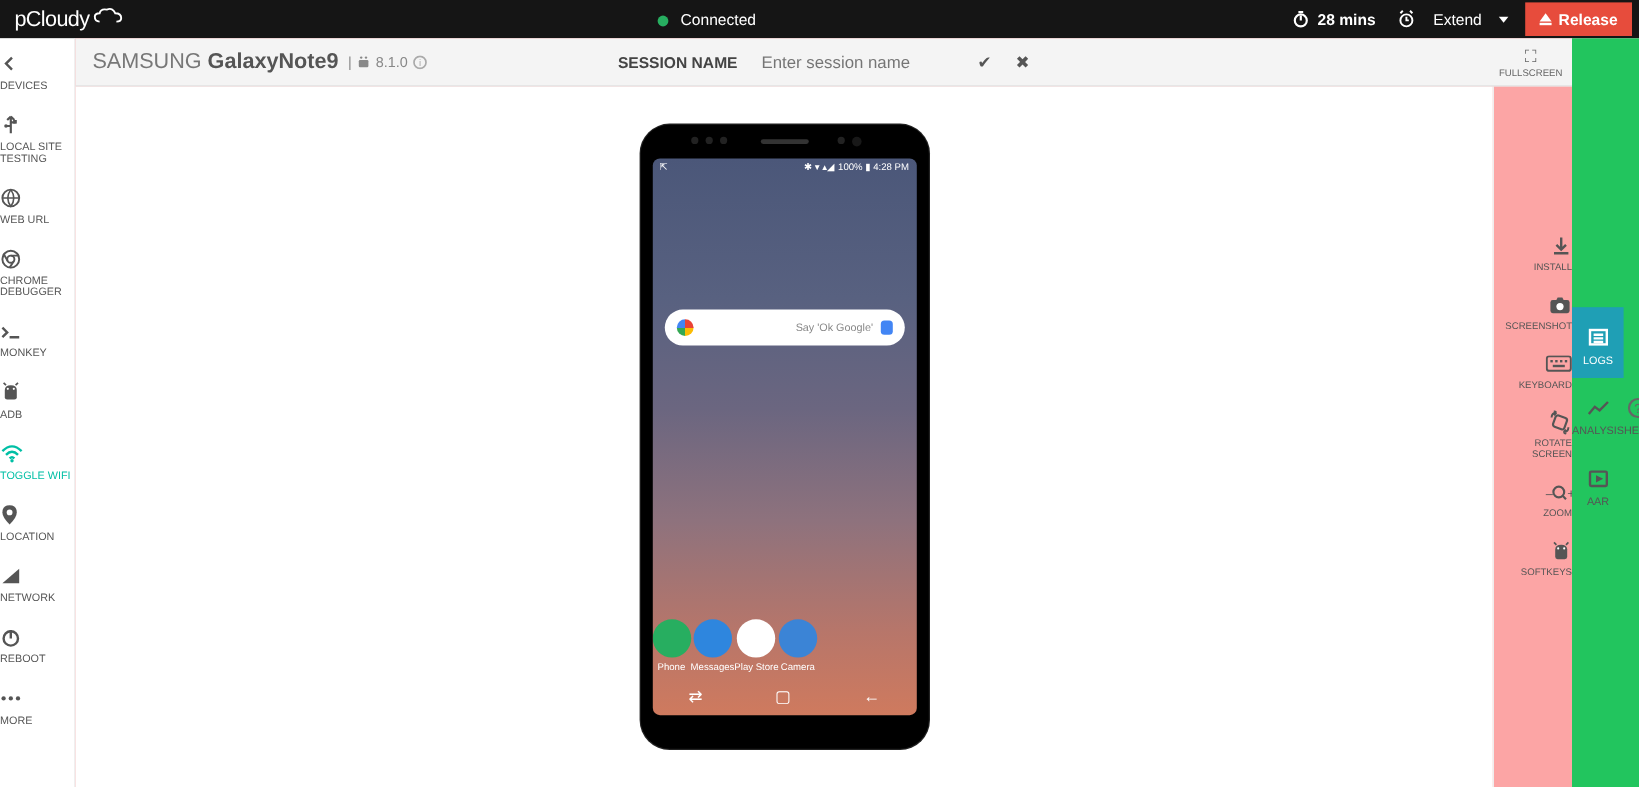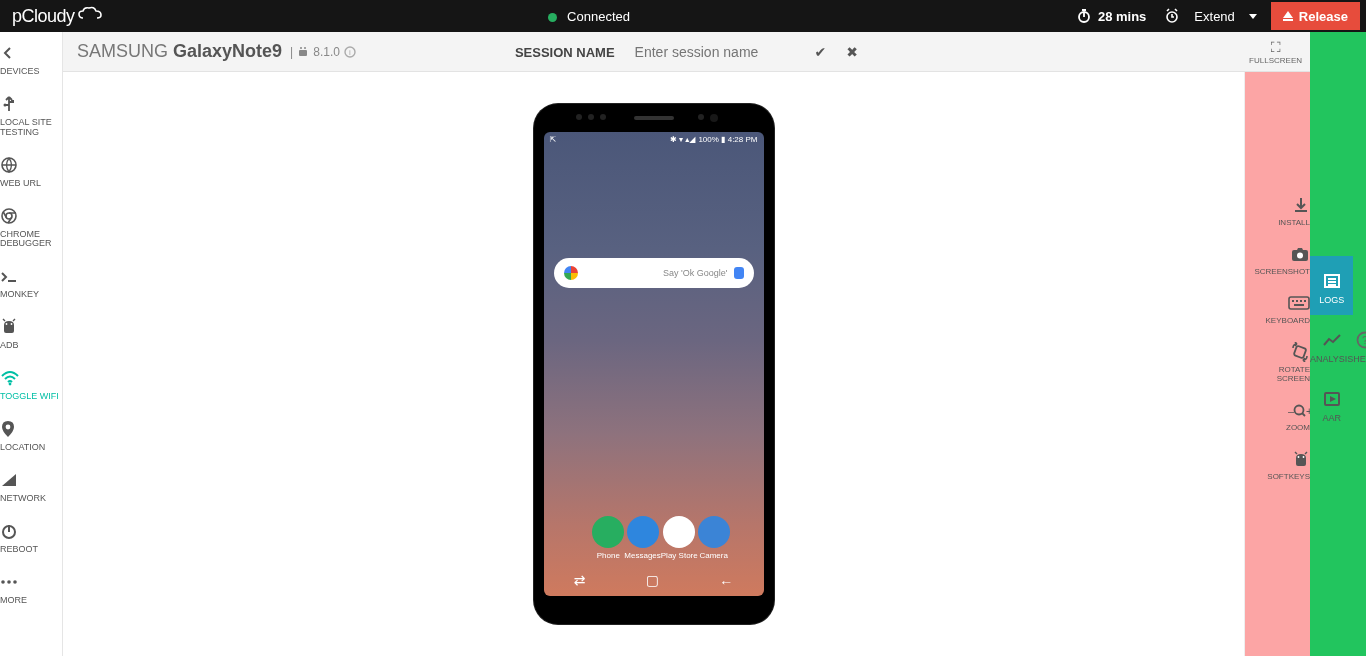--- a/index.html
+++ b/index.html
@@ -43,21 +43,21 @@
 .speaker { position: absolute; top: 12px; left: 50%; transform: translateX(-50%); width: 40px; height: 4px; background: #333; border-radius: 3px; }
 .sensor { position: absolute; top: 10px; width: 6px; height: 6px; background: #222; border-radius: 50%; }
 .sensor.s1 { left: 42px; } .sensor.s2 { left: 54px; } .sensor.s3 { left: 66px; } .sensor.s4 { right: 70px; }
 .sensor.cam { right: 56px; width: 8px; height: 8px; background:#181818; }
 .screen { width: 100%; height: 100%; border-radius: 6px; background: linear-gradient(180deg, #4b5779 0%, #586180 25%, #6b6680 45%, #8e727d 65%, #b7766a 85%, #cf7a5e 100%); position: relative; overflow: hidden; }
 .statusbar { position: absolute; top: 3px; right: 6px; color: #fff; font-size: 8px; display:flex; gap:3px; align-items:center; }
 .statusbar-left { position:absolute; top:3px; left:6px; color:#fff; font-size:8px; }
 .gsearch { position: absolute; top: 126px; left: 10px; right: 10px; height: 30px; background: #fff; border-radius: 16px; display: flex; align-items: center; padding: 0 10px; font-size: 9px; color: #888; }
 .gsearch .g { width: 14px; height: 14px; border-radius: 50%; background: conic-gradient(#ea4335 0 25%, #fbbc05 0 50%, #34a853 0 75%, #4285f4 0 100%); margin-right: auto; }
 .gsearch .mic { width: 10px; height: 12px; background: #4285f4; border-radius: 3px; margin-left: 6px; }
-.dock { position: absolute; bottom: 36px; left: 15px; right: 0; display: flex; justify-content: center; }
+.dock { position: absolute; bottom: 36px; left: 0; right: 0; display: flex; justify-content: flex-start; }
 .dock .app { text-align: center; color: #fff; font-size: 8px; }
 .dock .app .ico { width: 32px; height: 32px; border-radius: 50%; margin: 0 auto 3px; }
 .navbar-phone { position: absolute; bottom: 8px; left: 0; right: 0; display: flex; justify-content: space-around; color: #fff; font-size: 14px; }
 
 
 .toolcol { width: 66px; border-left: 1px solid #eee; display: flex; flex-direction: column; align-items: center; padding-top: 4px; }
 .toolcol .fs-spacer { height: 110px; }
 .toolcol .titem { text-align: right; color: #555; font-size: 8px; padding: 8px 0; width: 100%; cursor: pointer; }
 .toolcol .titem .ic { font-size: 18px; display: block; margin-bottom: 3px; }
 

